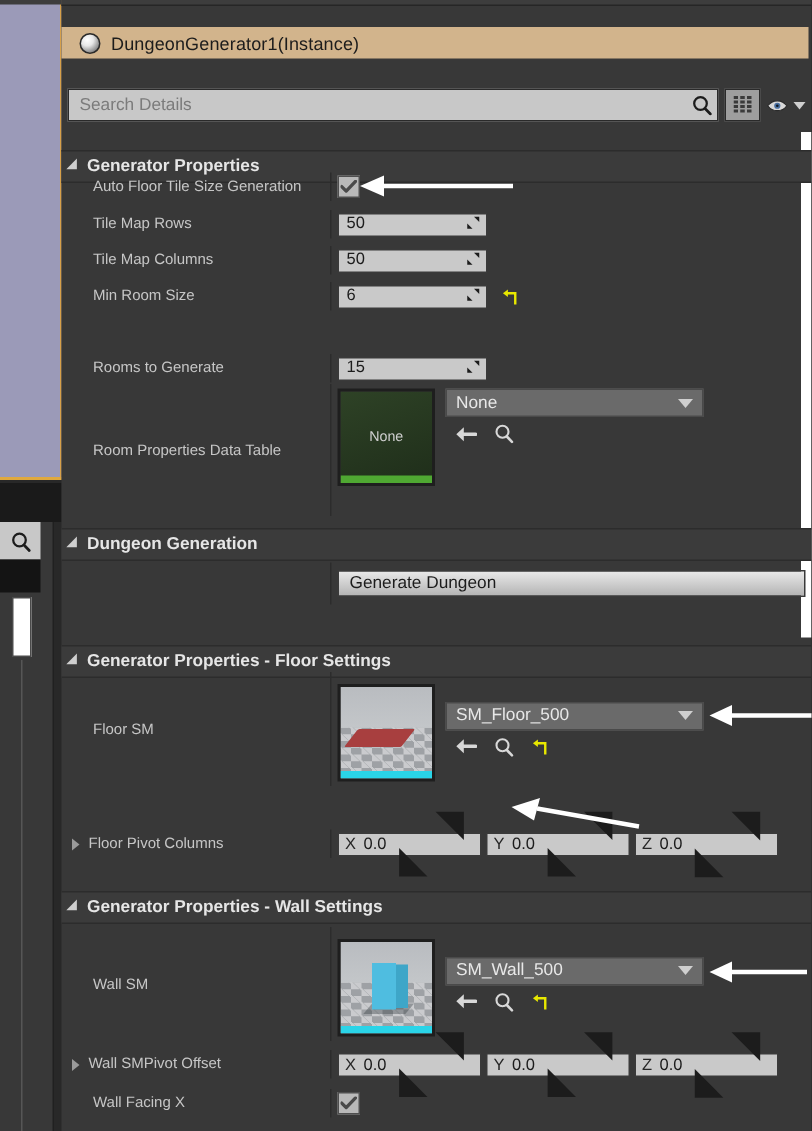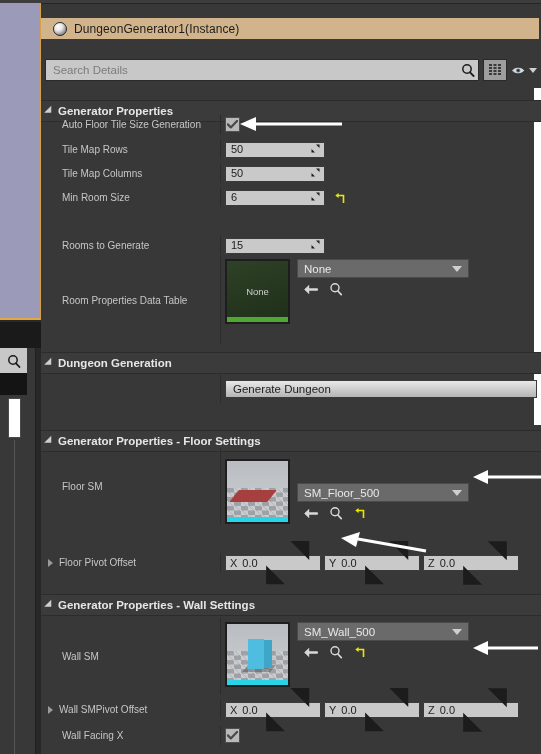--- a/index.html
+++ b/index.html
@@ -377,21 +377,21 @@
     </div>
   </div>
 
   <div class="cat" style="top:430px">
     <div class="tri"></div>
     <span class="cat-label">Generator Properties - Floor Settings</span>
   </div>
 
   <div class="row" style="top:448px;height:76px">
     <div class="lbl">Floor SM</div>
-    <div class="val" style="align-items:flex-end;padding-top:4px">
+    <div class="val" style="align-items:center;padding-top:4px">
       <div class="thumb scene">
         <div class="checker"></div>
         <div class="floor-quad"></div>
         <div class="accent" style="background:#2ad4e8"></div>
       </div>
       <div class="picker">
         <div class="combo">
           <span>SM_Floor_500</span>
           <div class="dncaret"></div>
         </div>
@@ -410,21 +410,21 @@
           </svg>
         </div>
       </div>
     </div>
   </div>
 
 
   <div class="row" style="top:553px;height:19px">
     <div class="lbl exp">
       <div class="etri"></div>
-      <span>Floor Pivot Offset</span>
+      <span>Floor Pivot Columns</span>
     </div>
     <div class="val">
       <div class="axisfield">
         <span class="ax">X</span>
         <span class="axv">0.0</span>
         <svg class="spin" viewBox="0 0 11 11">
           <path d="M9.5 1.5 L9.5 5 L6 1.5 Z" fill="#1c1c1c"></path>
             <path d="M1.5 9.5 L1.5 6 L5 9.5 Z" fill="#1c1c1c"></path>
         </svg>
       </div>
@@ -447,21 +447,21 @@
     </div>
   </div>
 
   <div class="cat" style="top:594px">
     <div class="tri"></div>
     <span class="cat-label">Generator Properties - Wall Settings</span>
   </div>
 
   <div class="row" style="top:618px;height:76px">
     <div class="lbl">Wall SM</div>
-    <div class="val" style="align-items:flex-start;padding-top:4px">
+    <div class="val" style="align-items:center;padding-top:4px">
       <div class="thumb scene">
         <div class="checker"></div>
         <div class="wall-shadow"></div>
         <div class="wall-box"></div>
         <div class="accent" style="background:#2ad4e8"></div>
       </div>
       <div class="picker">
         <div class="combo">
           <span>SM_Wall_500</span>
           <div class="dncaret"></div>

